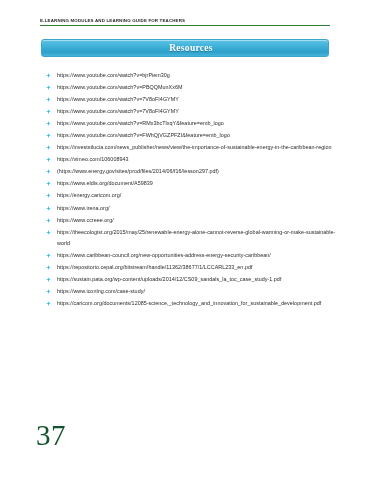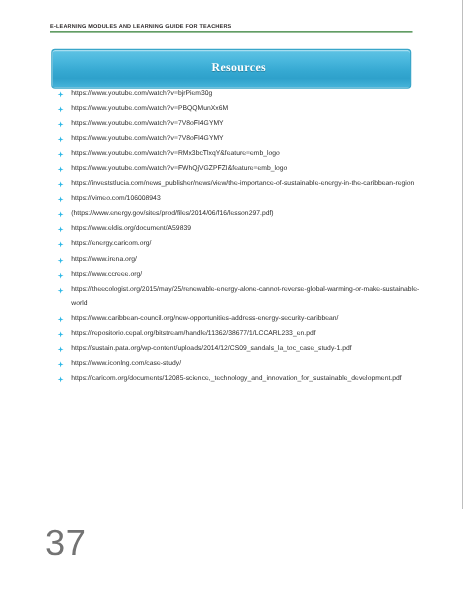--- a/index.html
+++ b/index.html
@@ -37,21 +37,21 @@
     border-bottom: 0.8px solid #2f7d32;
     width: 290px;
   }
 
   
   .banner {
     position: absolute;
     left: 41px;
     top: 39px;
     width: 288px;
-    height: 32px;
+    height: 18px;
     border-radius: 3px;
     border: 1px solid #3aa6c9;
     background: linear-gradient(to bottom,
         #5fc3e4 0%,
         #49b7dd 28%,
         #36a9d2 55%,
         #2ea1cb 76%,
         #46b4da 100%);
     box-shadow: inset 0 1px 0 rgba(255,255,255,0.45);
     display: flex;
@@ -98,22 +98,22 @@
     letter-spacing: 0.03px;
     word-break: break-word;
   }
 
   
   .page-number {
     position: absolute;
     left: 36px;
     top: 419px;
     font-size: 29px;
-    color: #737373;
-    font-family: Liberation Sans, sans-serif;
+    color: #14532d;
+    font-family: Liberation Serif, serif;
     letter-spacing: 0.5px;
   }
 </style>
 </head>
 <body>
 
 <div class="page">
 
   <div class="header">
     <div class="header-title">E-LEARNING MODULES AND LEARNING GUIDE FOR TEACHERS</div>

